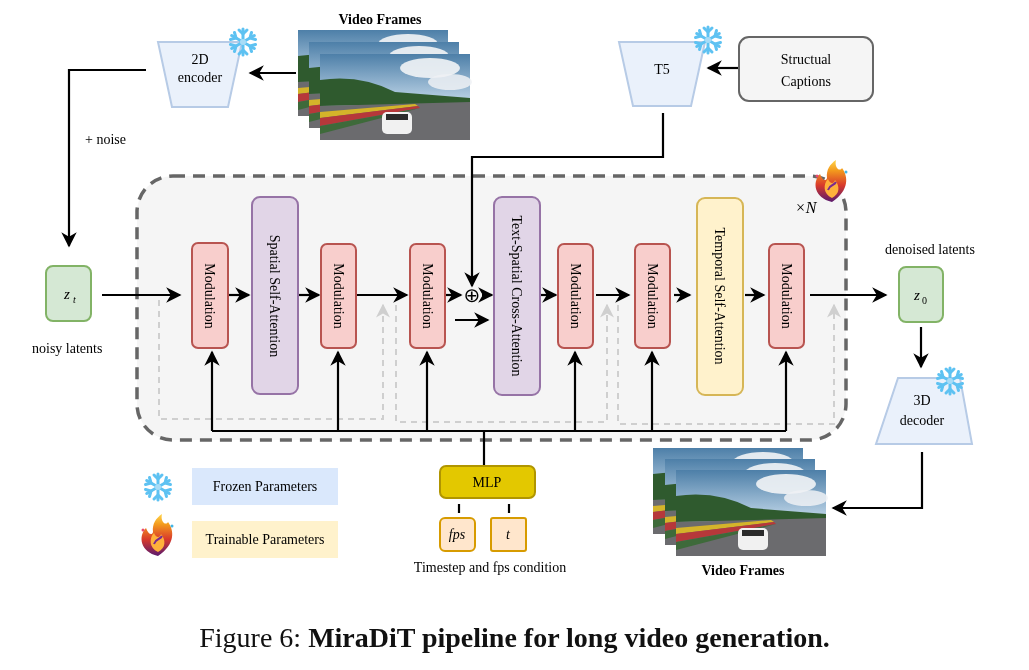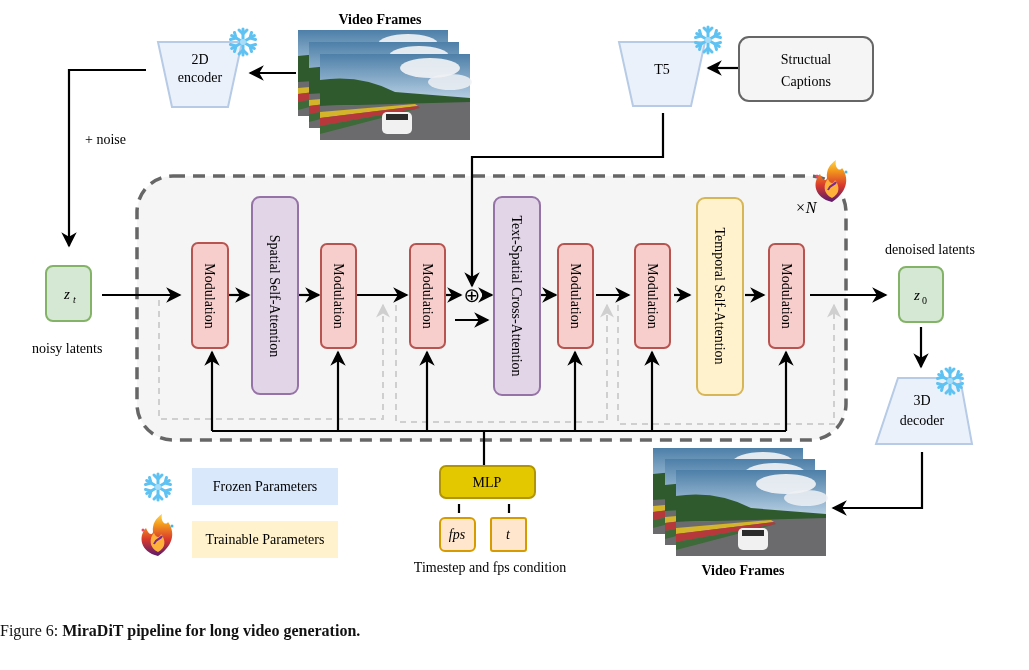--- a/index.html
+++ b/index.html
@@ -1,21 +1,21 @@
 <!DOCTYPE html>
 <html><head>
 <meta charset="utf-8">
 <style>
   html, body { margin:0; padding:0; background:#ffffff; }
   body { width:1029px; height:670px; position:relative; overflow:hidden;
          font-family:"Liberation Serif","DejaVu Serif",serif; color:#111; }
   svg { position:absolute; left:0; top:0; }
   .lbl { font-family:"Liberation Serif","DejaVu Serif",serif; }
-  .caption { position:absolute; left:0; width:1029px; top:622px; 
-             font-size:16px; font-family:"Liberation Serif","DejaVu Serif",serif; }
+  .caption { position:absolute; left:0; width:1029px; top:622px; text-align:center;
+             font-size:28px; font-family:"Liberation Serif","DejaVu Serif",serif; }
   .caption b { font-weight:bold; }
 </style>
 </head>
 <body>
 
 <svg width="1029" height="670" viewBox="0 0 1029 670">
   <defs>
     <marker id="arr" viewBox="0 0 10 10" refX="9" refY="5" markerWidth="7" markerHeight="7" orient="auto-start-reverse">
       <path d="M0,0 L10,5 L0,10 L3,5 Z" fill="#000"></path>
     </marker>

